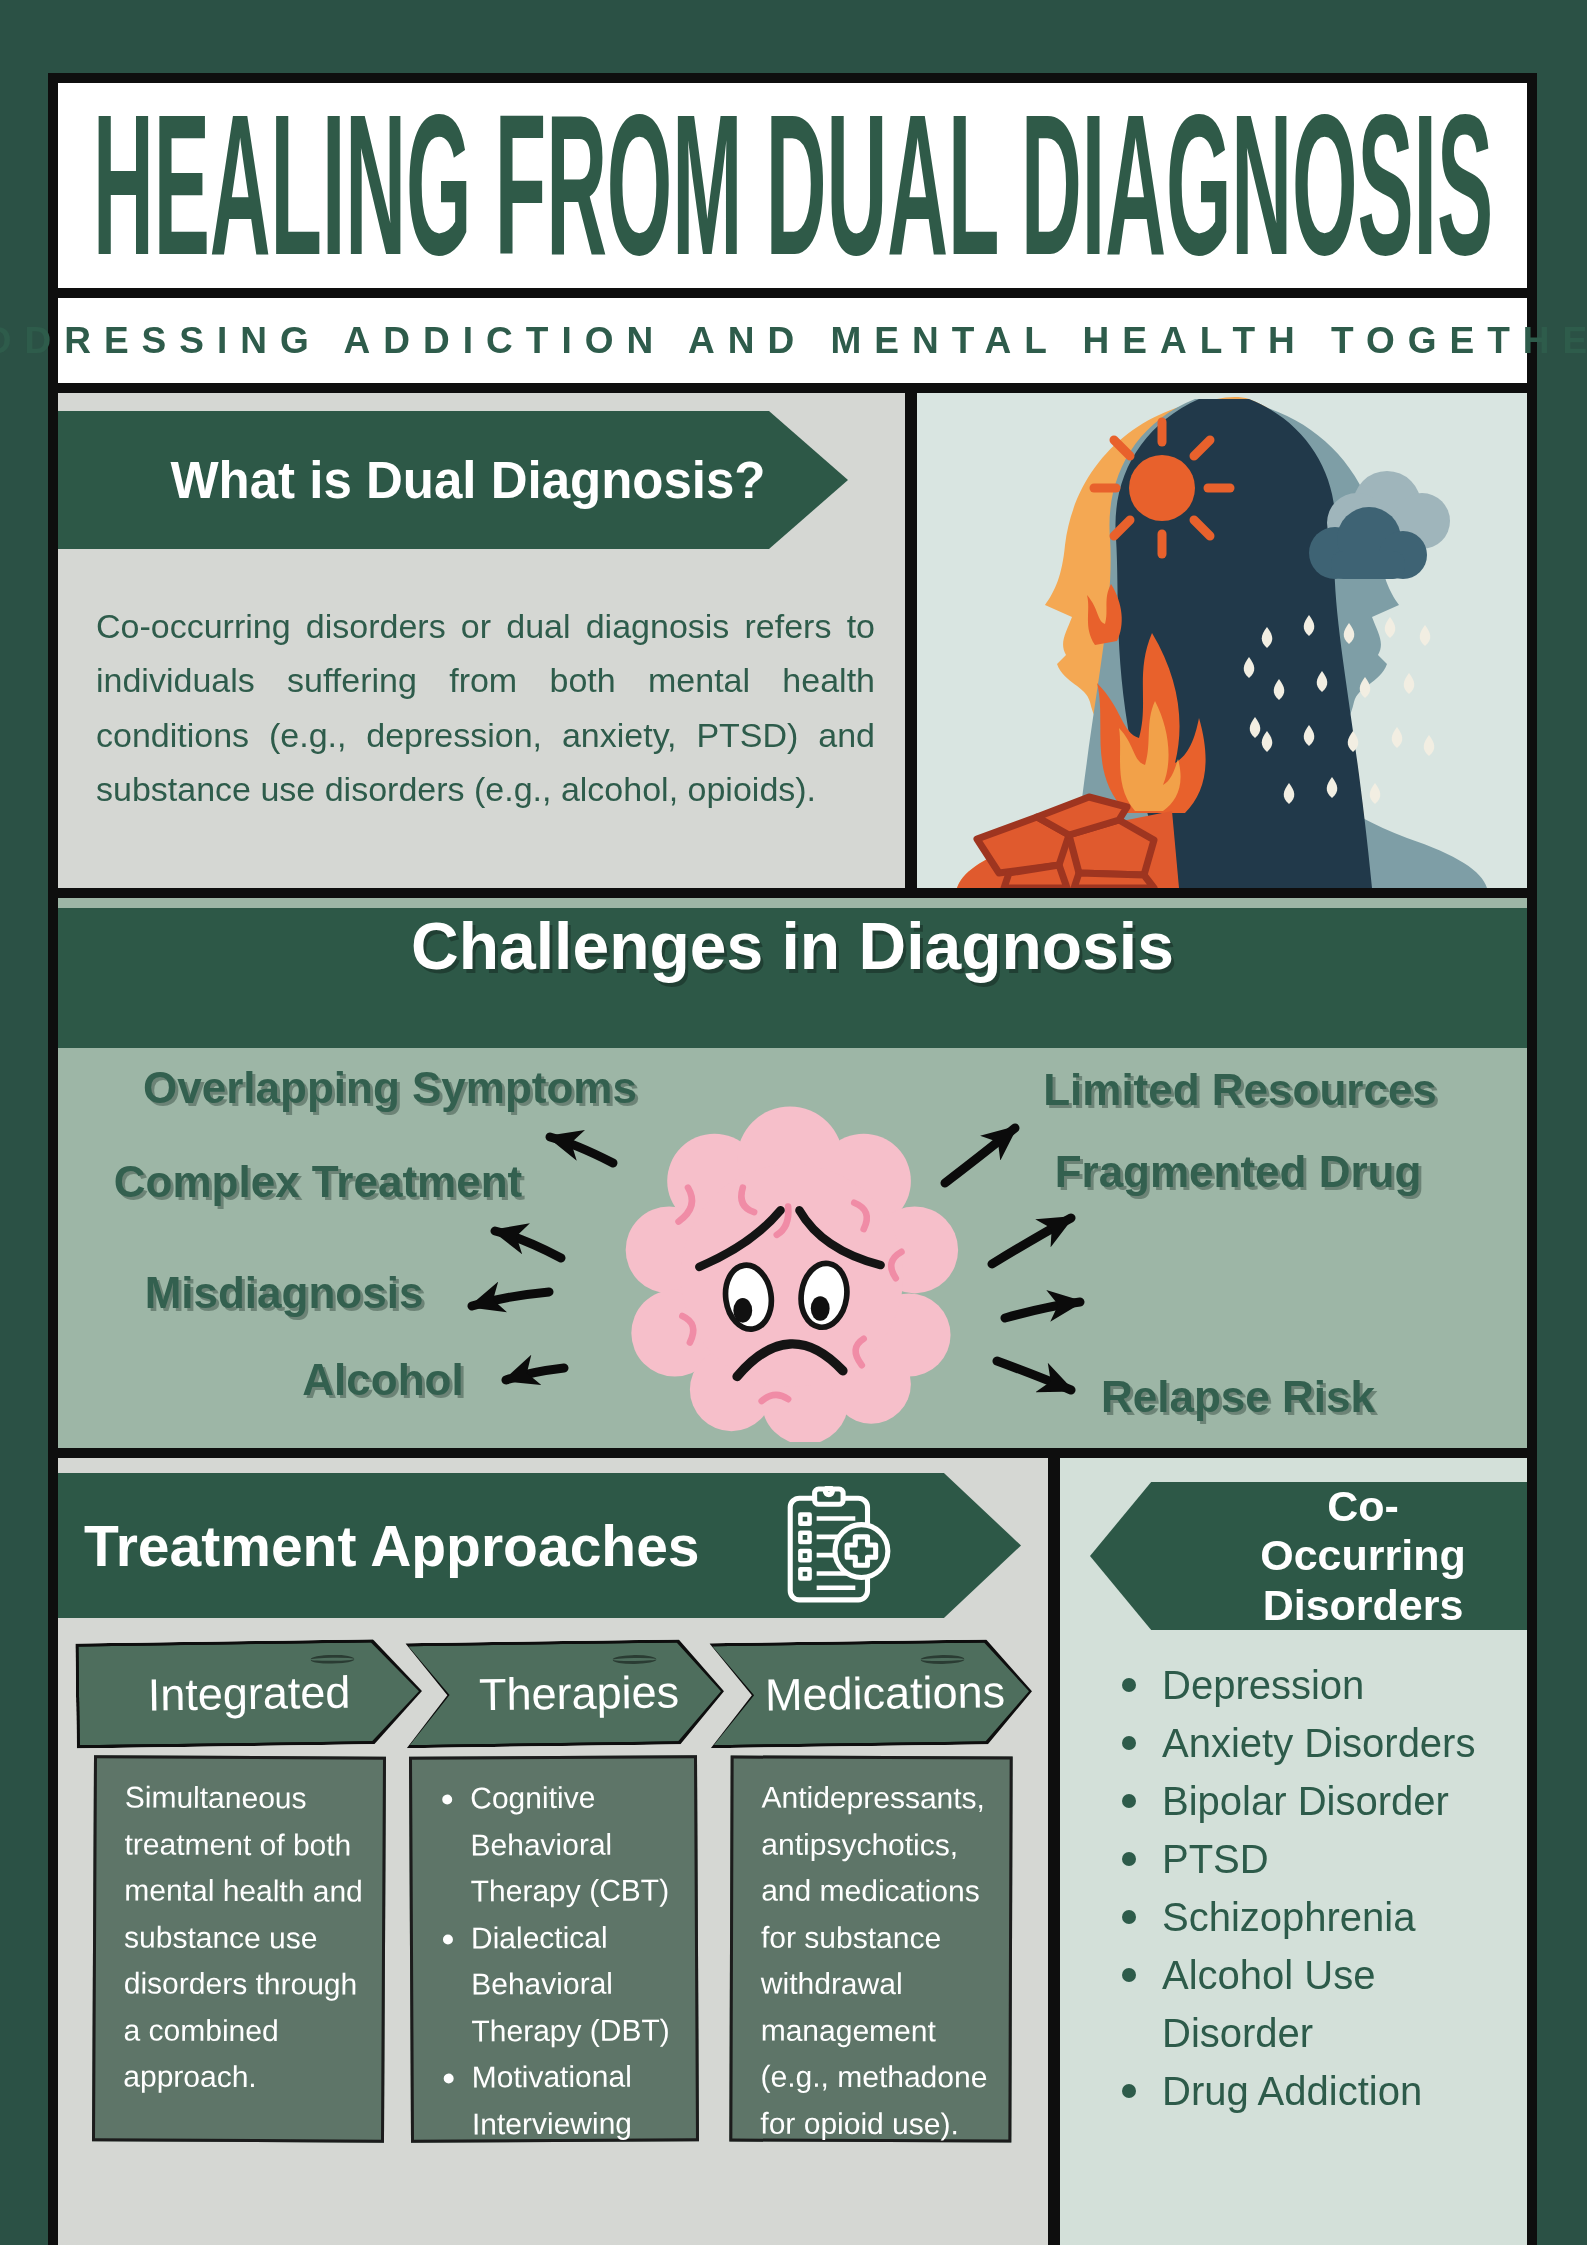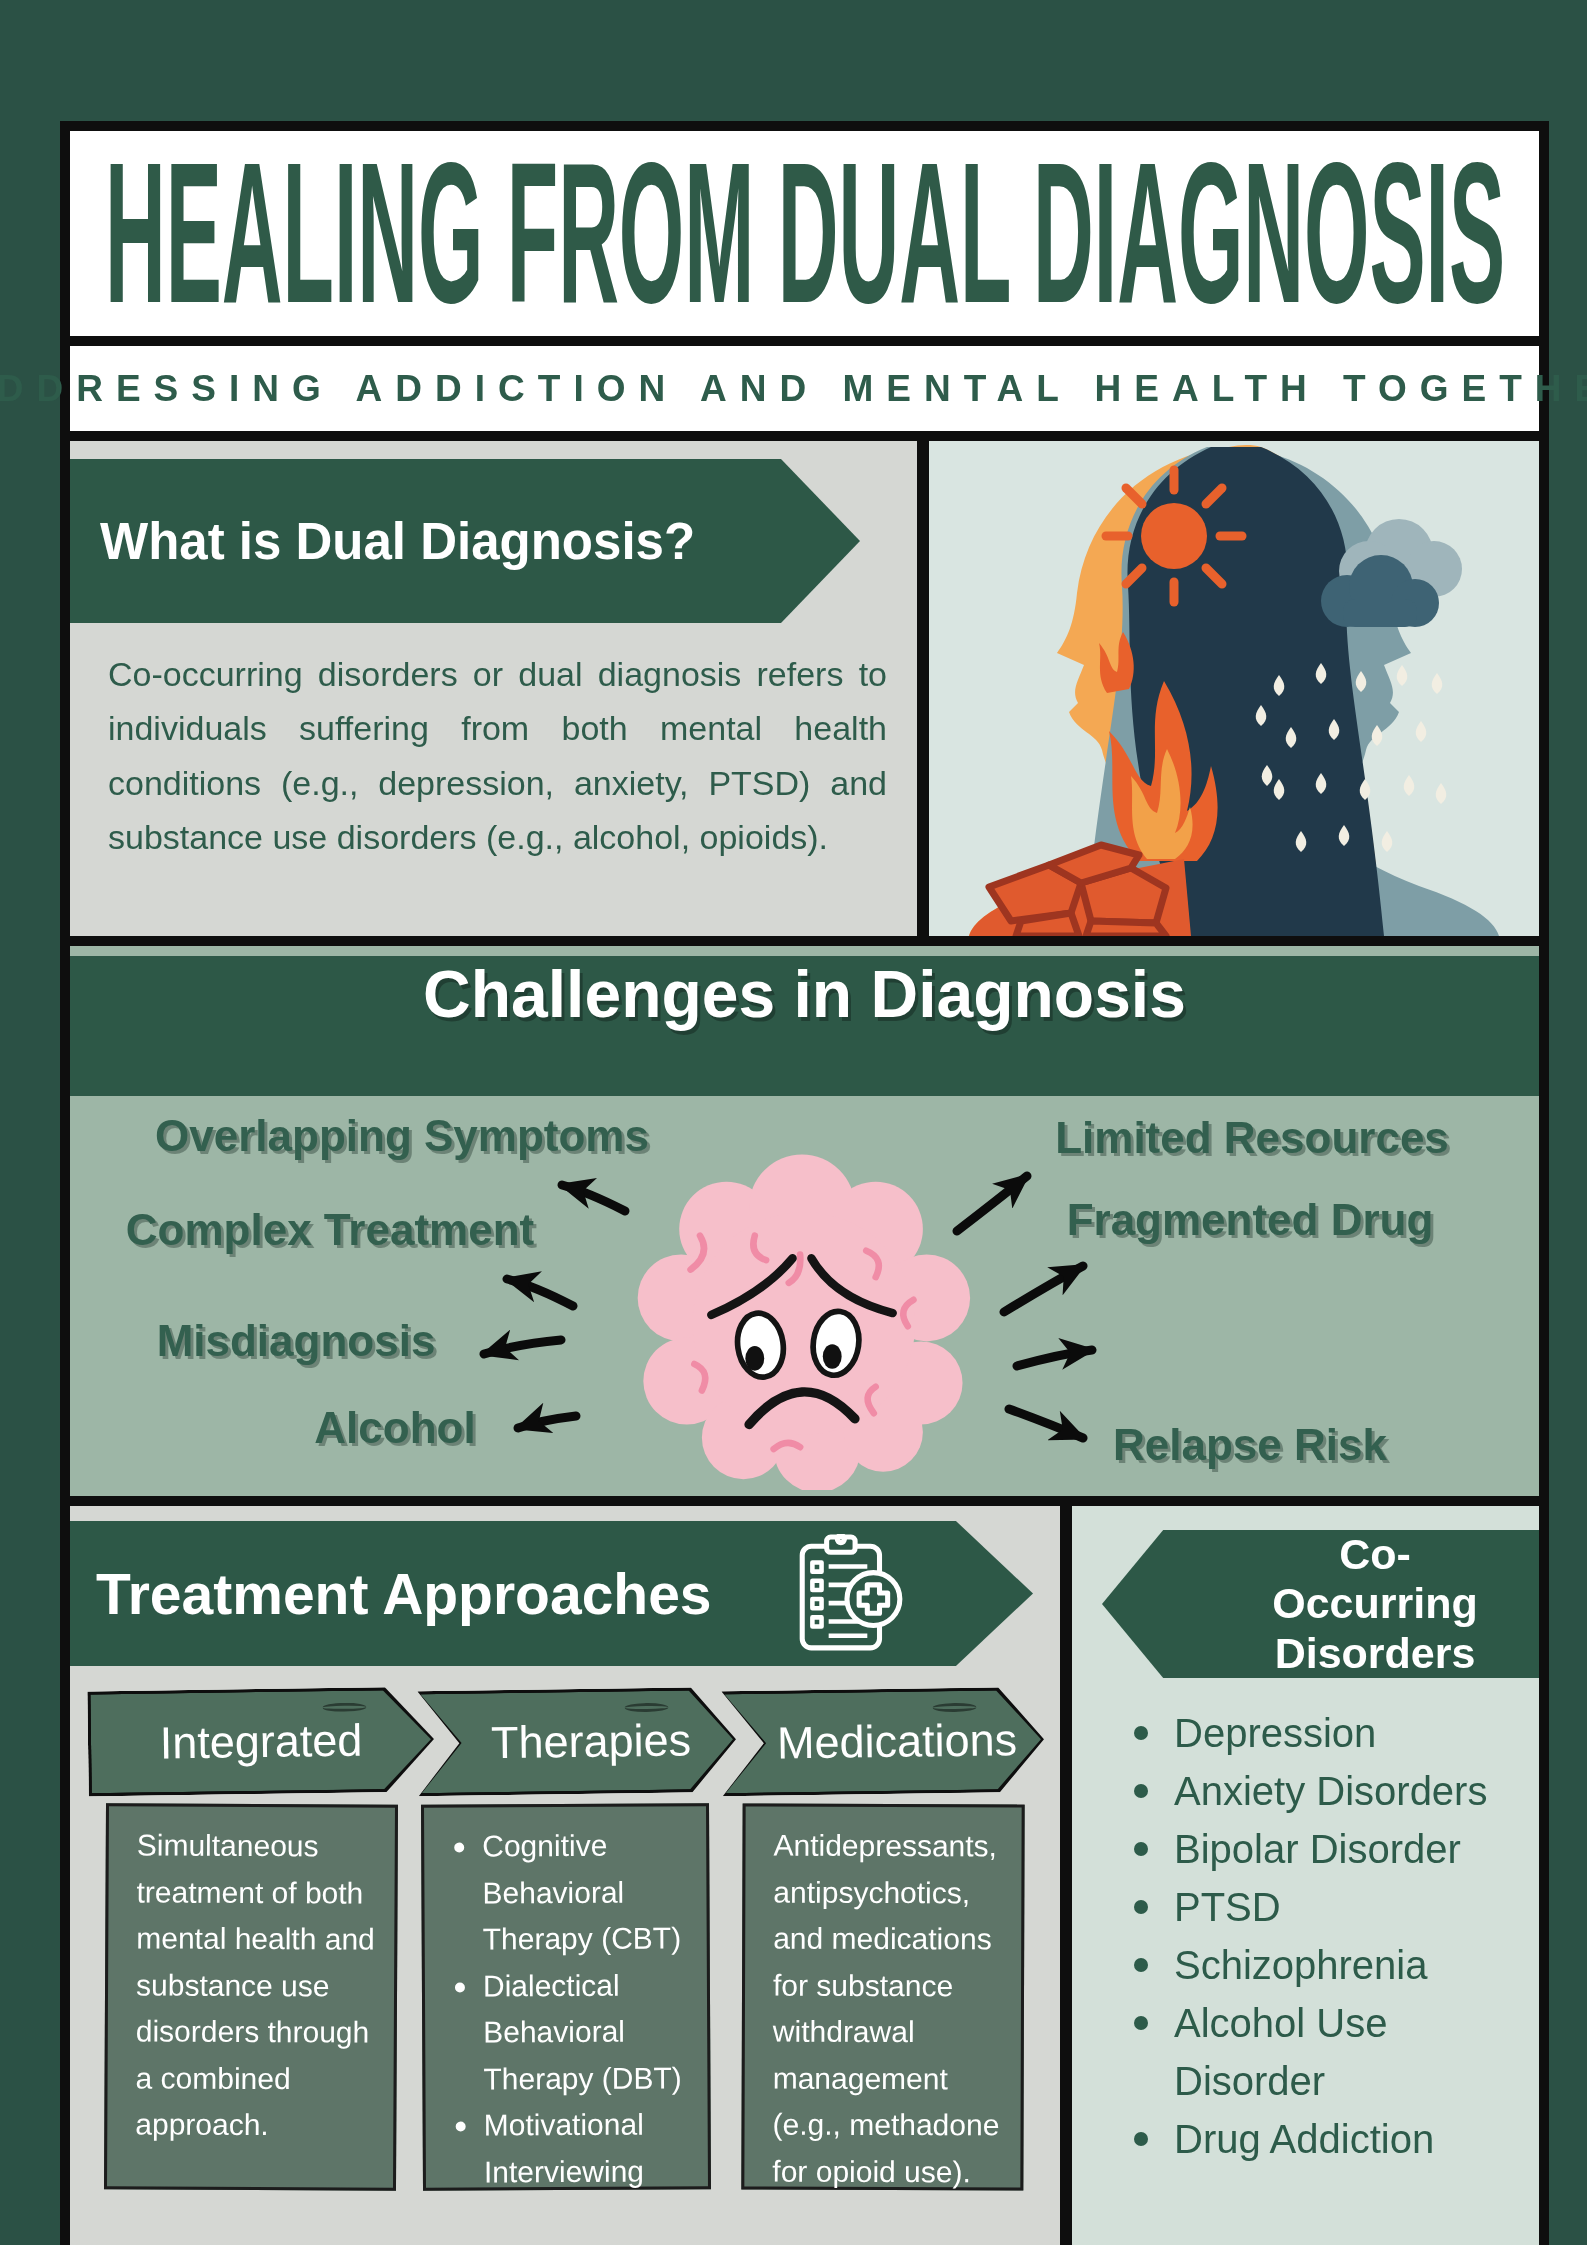--- a/index.html
+++ b/index.html
@@ -6,38 +6,38 @@
     --outer-green:#2B5145; --banner-green:#2D5847; --header-green:#4E6E5D;
     --column-green:#5E7568; --sage:#9DB6A6; --pale-green:#D3E0D9;
     --light-gray:#D5D7D3; --illustration-bg:#D9E5E1; --text-green:#2E5C4B;
     --title-green:#2F5A48; --ink:#0E0E0E; --brain-pink:#F6BFCA;
     --orange-head:#F4A853; --flame-orange:#E8612C; --deep-orange:#E05A2E;
     --blue-head:#7E9EA6; --navy:#21394A;
   }
   *{margin:0;padding:0;box-sizing:border-box;}
   body{font-family:"Liberation Sans","DejaVu Sans",sans-serif;background:#333;}
   .poster{position:relative;width:1587px;height:2245px;background:var(--outer-green);overflow:hidden;}
-  .sec{position:absolute;left:60px;width:1489px;border:10px solid var(--ink);margin-top:48px;}
+  .sec{position:absolute;left:48px;width:1489px;border:10px solid var(--ink);}
 
   
   .title-box{top:73px;height:225px;background:#fff;display:flex;align-items:center;justify-content:center;}
   .title-box svg{width:1430px;height:200px;}
   .title-box text{fill:var(--title-green);font-family:"Liberation Sans","DejaVu Sans",sans-serif;font-weight:bold;}
 
   .subtitle-box{top:288px;height:105px;background:#fff;display:flex;align-items:center;justify-content:center;}
   .subtitle{color:var(--text-green);font-size:37px;font-weight:600;letter-spacing:13px;white-space:nowrap;}
 
   
   .what-section{top:383px;height:515px;background:var(--light-gray);display:flex;}
   .what-left{position:relative;width:847px;height:100%;background:var(--light-gray);}
   .v-divider{width:12px;background:var(--ink);flex:none;}
   .what-right{position:relative;flex:1;background:var(--illustration-bg);}
   .what-right svg{position:absolute;inset:0;width:100%;height:100%;}
-  .what-banner{position:absolute;left:0;top:18px;width:790px;height:164px;background:var(--banner-green);
-    clip-path:polygon(0 0,90% 0,100% 50%,90% 100%,0 100%);display:flex;align-items:center;}
+  .what-banner{position:absolute;left:0;top:18px;width:790px;height:138px;background:var(--banner-green);
+    clip-path:polygon(0 0,90% 0,100% 50%,90% 100%,0 100%);display:flex;align-items:center;justify-content:center;}
   .what-banner span{color:#fff;font-size:51px;font-weight:bold;padding-left:30px;}
   .what-body{position:absolute;left:38px;right:30px;top:206px;color:var(--text-green);
     font-size:34px;line-height:1.6;text-align:justify;}
 
   
   .challenges-section{top:888px;height:570px;background:var(--sage);}
   .challenges-banner{position:absolute;left:0;top:10px;width:100%;height:140px;background:var(--banner-green);
     display:flex;align-items:flex-start;justify-content:center;}
   .challenges-banner span{color:#fff;font-size:66px;font-weight:bold;text-shadow:3px 4px 0 rgba(0,0,0,.28);}
   .challenge-label{position:absolute;transform:translate(-50%,-50%);white-space:nowrap;color:#33604F;

